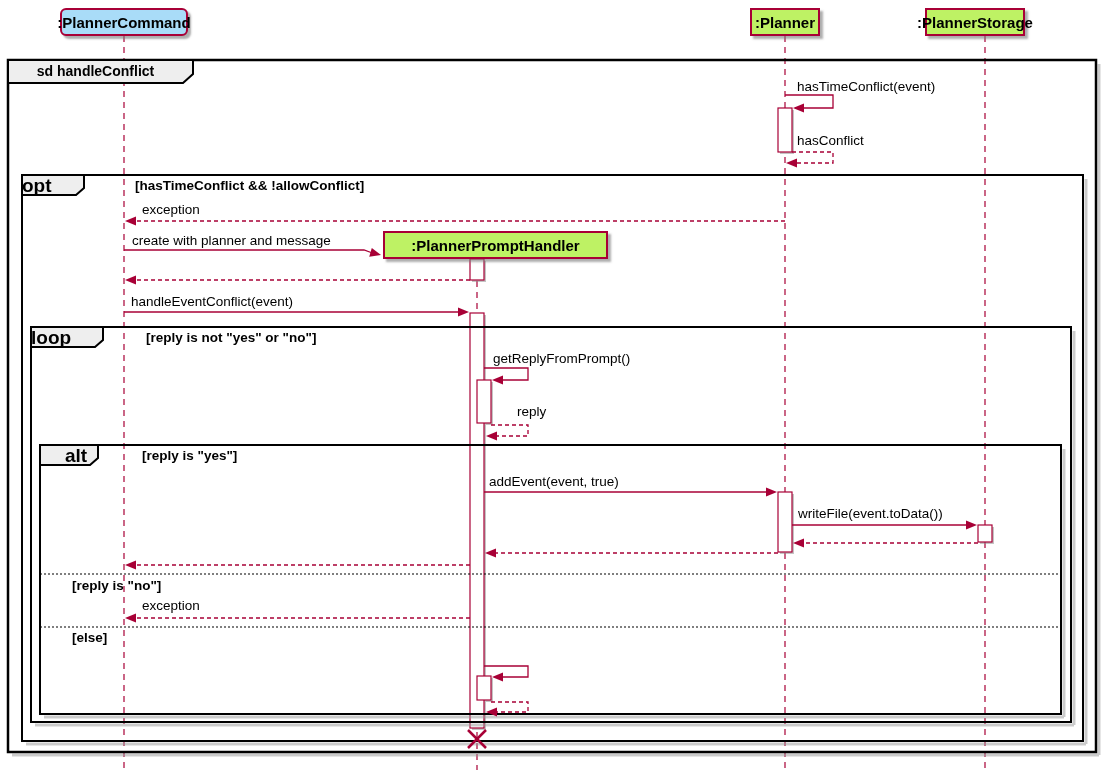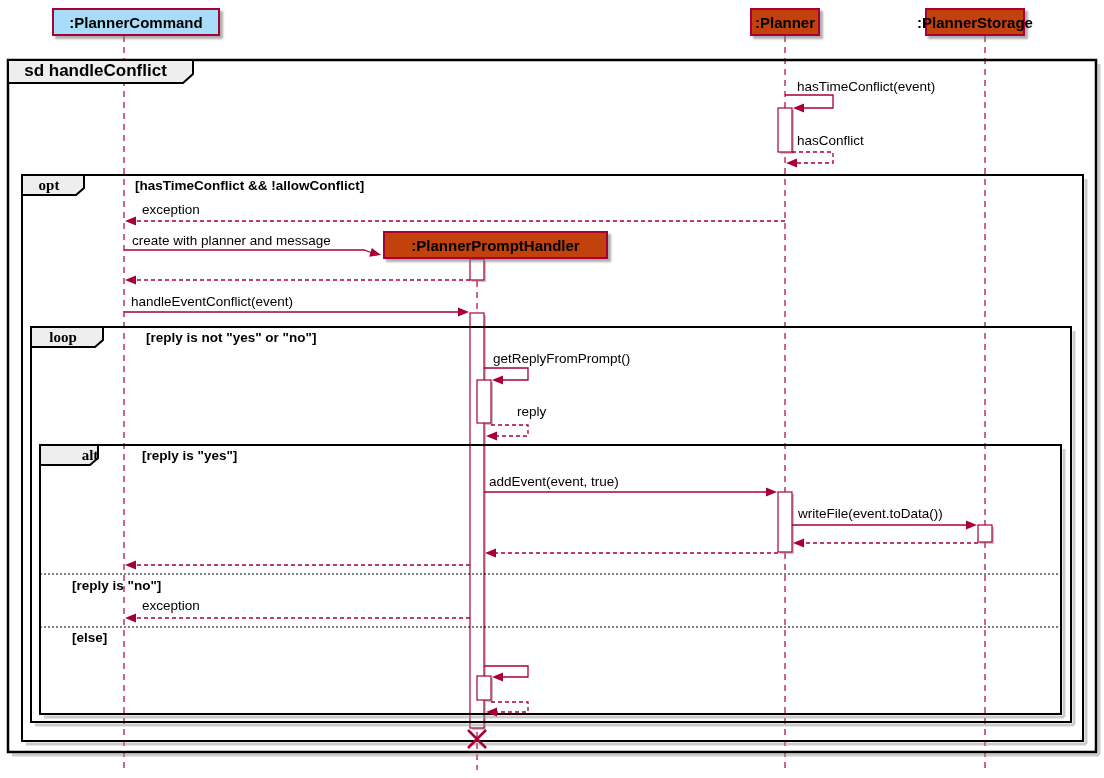--- a/index.html
+++ b/index.html
@@ -3,26 +3,26 @@
 <meta charset="utf-8">
 <style>
   html,body{margin:0;padding:0;background:#ffffff;}
   .stage{position:relative;width:1104px;height:778px;background:#ffffff;overflow:hidden;
          font-family:"Liberation Sans","DejaVu Sans",sans-serif;color:#000;}
   .stage svg{position:absolute;left:0;top:0;}
   .participant{position:absolute;height:28px;border:2px solid #A80036;box-sizing:border-box;
                display:flex;align-items:center;justify-content:center;
                font-size:15px;font-weight:600;box-shadow:3px 3px 2px rgba(120,120,120,.6);}
   .p-blue{background:#A9DCF8;}
-  .p-yellow{background:#c2410c;}
+  .p-yellow{background:#bef264;}
   .lbl{position:absolute;white-space:nowrap;font-size:13.5px;line-height:15px;}
   .msg{font-weight:normal;}
   .guard{font-weight:bold;padding-left:28px;}
-  .tab-label{position:absolute;font-size:15px;font-weight:bold;text-align:center;line-height:15px;font-family:Liberation Serif, serif;}
-  .sd-label{position:absolute;font-size:17px;font-weight:bold;line-height:16px;}
+  .tab-label{position:absolute;font-size:19px;font-weight:bold;text-align:left;line-height:15px;}
+  .sd-label{position:absolute;font-size:14px;font-weight:bold;line-height:16px;}
 </style>
 </head>
 <body>
 
 <div class="stage">
 
   <svg width="1104" height="778" viewBox="0 0 1104 778">
 
     <g stroke="#A80036" stroke-width="1.2" stroke-dasharray="6,5">
       <line x1="124" y1="36" x2="124" y2="770"></line>
@@ -132,21 +132,21 @@
       <polyline points="491,702 528,702 528,712 497,712" stroke-dasharray="4,3"></polyline>
       <polygon points="486,712 497,707.5 497,716.5" fill="#A80036" stroke="none"></polygon>
     </g>
 
     <g stroke="#A80036" stroke-width="2.5">
       <line x1="468" y1="730" x2="486" y2="748"></line>
       <line x1="486" y1="730" x2="468" y2="748"></line>
     </g>
   </svg>
 
-  <div class="participant p-blue" style="left:52px;top:8px;width:168px;">
+  <div class="participant p-blue" style="left:60px;top:8px;width:128px;border-radius:6px;">
     <span>:PlannerCommand</span>
   </div>
   <div class="participant p-yellow" style="left:750px;top:8px;width:70px;">
     <span>:Planner</span>
   </div>
   <div class="participant p-yellow" style="left:925px;top:8px;width:100px;">
     <span>:PlannerStorage</span>
   </div>
   <div class="participant p-yellow" style="left:383px;top:231px;width:225px;">
     <span>:PlannerPromptHandler</span>

